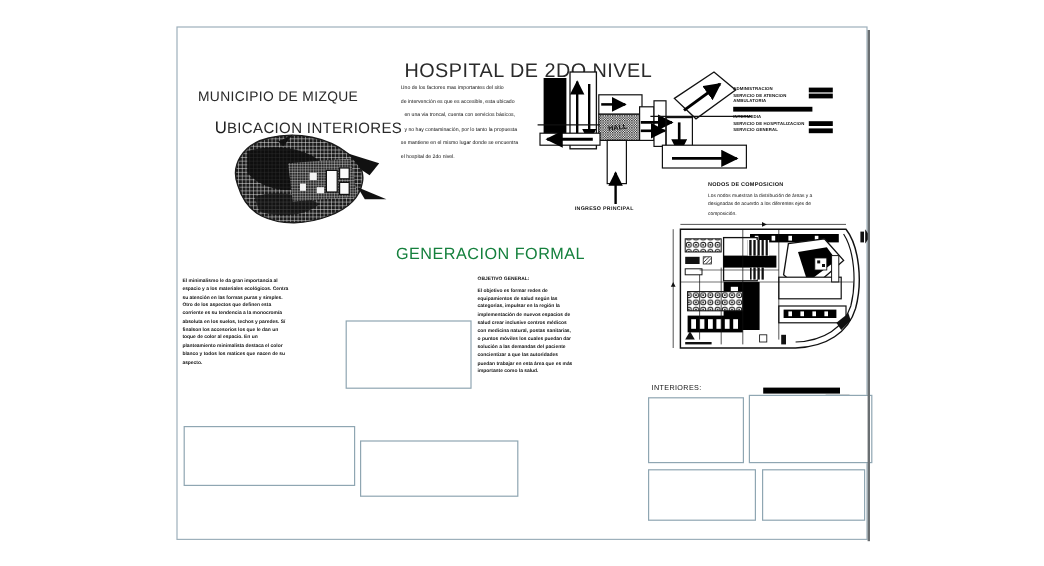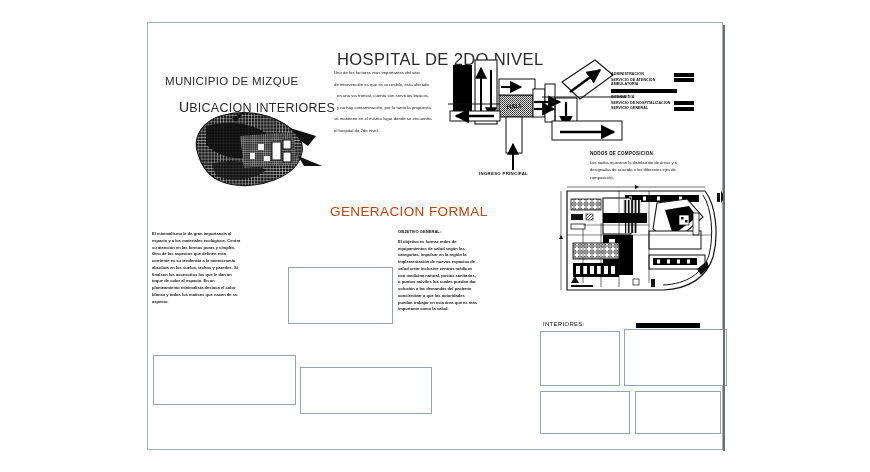--- a/index.html
+++ b/index.html
@@ -3,21 +3,21 @@
 <meta charset="utf-8">
 <style>
   html,body{margin:0;padding:0;background:#ffffff;}
   body{width:870px;height:472px;overflow:hidden;font-family:"Liberation Sans",sans-serif;color:#1a1a1a;}
   #sheet{position:absolute;left:147px;top:22px;width:576px;height:428px;border:1.5px solid #9db0bb;background:#fff;box-sizing:border-box;}
   #sheet:after{content:"";position:absolute;right:-3px;top:2px;width:2px;height:100%;background:#6a6f72;}
   .abs{position:absolute;}
   .ttl-main{font-size:16.5px;letter-spacing:.4px;color:#2a2a2a;white-space:nowrap;}
   .ttl-sec{font-size:11.5px;letter-spacing:.3px;color:#2a2a2a;white-space:nowrap;}
   .ttl-sec2{font-size:12.5px;letter-spacing:.3px;color:#2a2a2a;white-space:nowrap;}
-  .ttl-gen{font-size:13.5px;letter-spacing:.4px;color:#c2410c;white-space:nowrap;}
+  .ttl-gen{font-size:13.5px;letter-spacing:.4px;color:#15803d;white-space:nowrap;}
   .ubic-first{font-size:14px;}
   .micro{font-size:4.1px;line-height:1.65;color:#111;font-weight:bold;}
   .micro p{margin:0 0 3px 0;}
   .note{font-size:4.3px;line-height:1.75;color:#111;}
   .note p{margin:0 0 4px 0;}
   .legend-row{display:flex;align-items:flex-start;margin-bottom:1px;}
   .legend-lbl{font-size:3.6px;line-height:1.3;width:60px;letter-spacing:.1px;font-weight:bold;color:#111;}
   .legend-sw{width:20px;height:4px;background:#000;margin-left:3px;margin-top:.5px;}
   .legend-sw.wide{width:66px;}
   .ph-box{border:1px solid #8fa6b2;background:#fff;box-sizing:border-box;}

